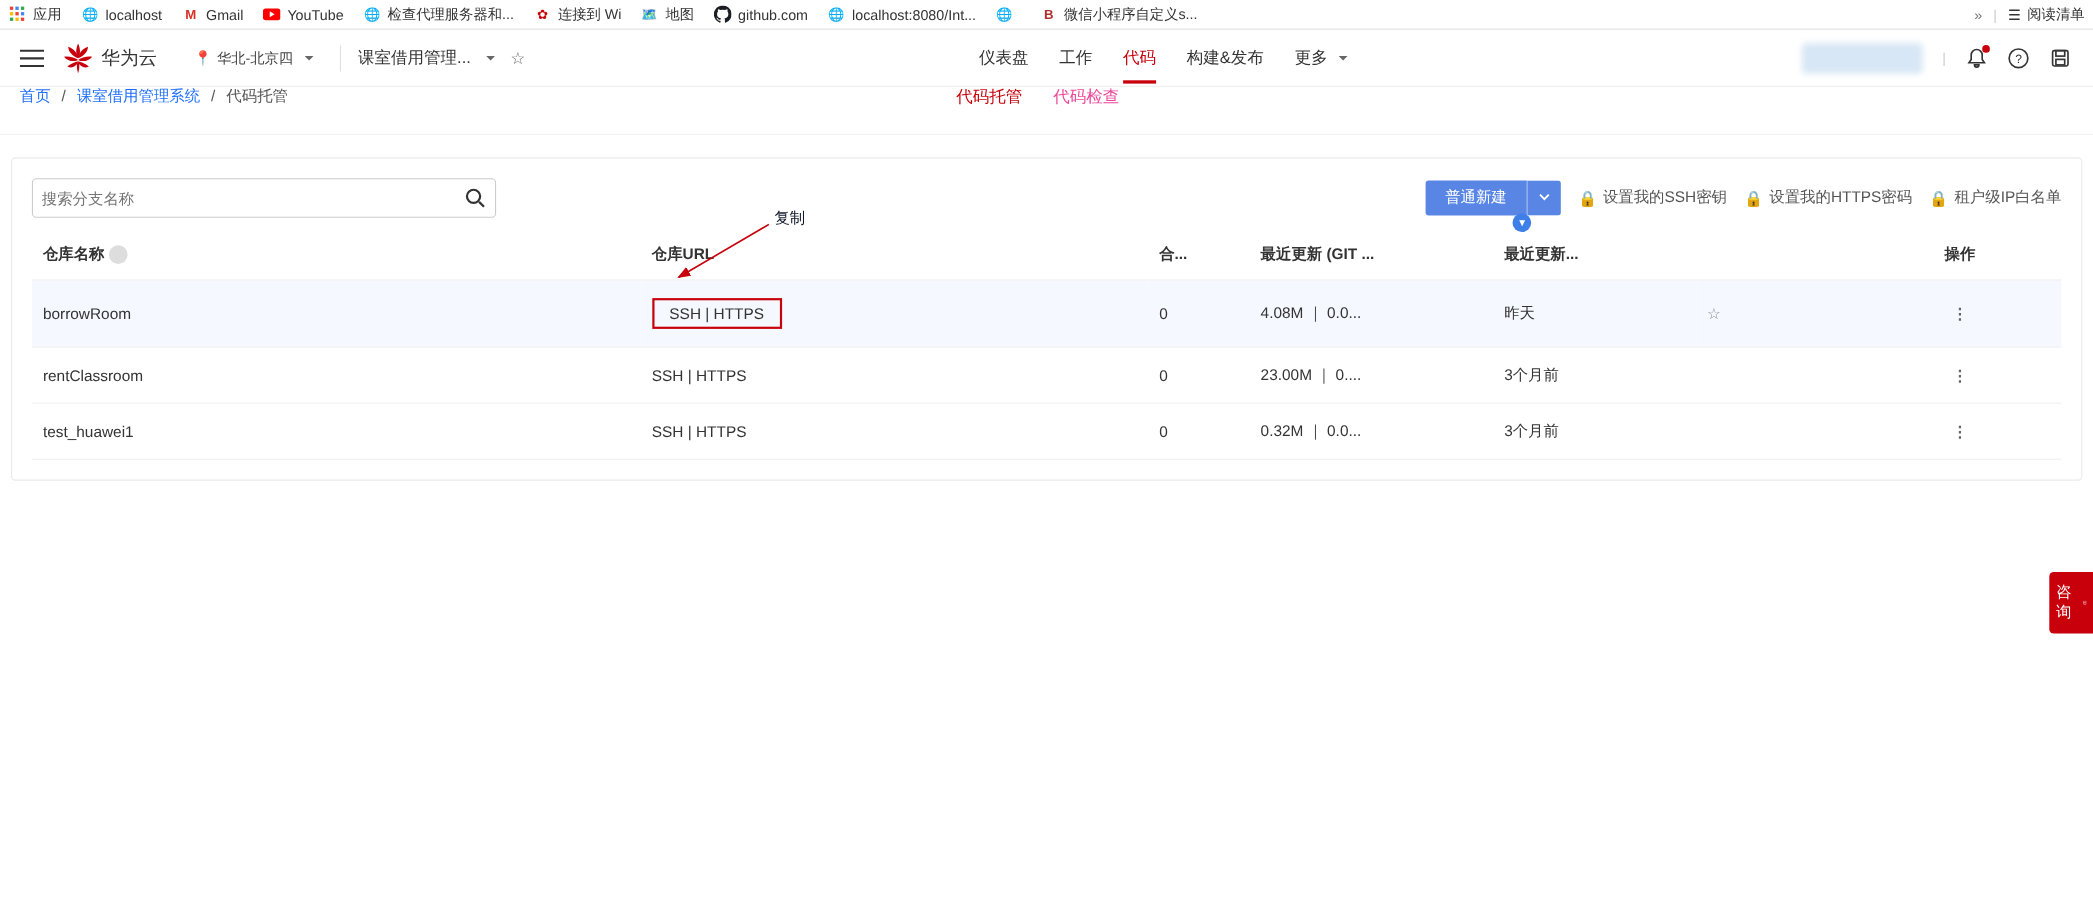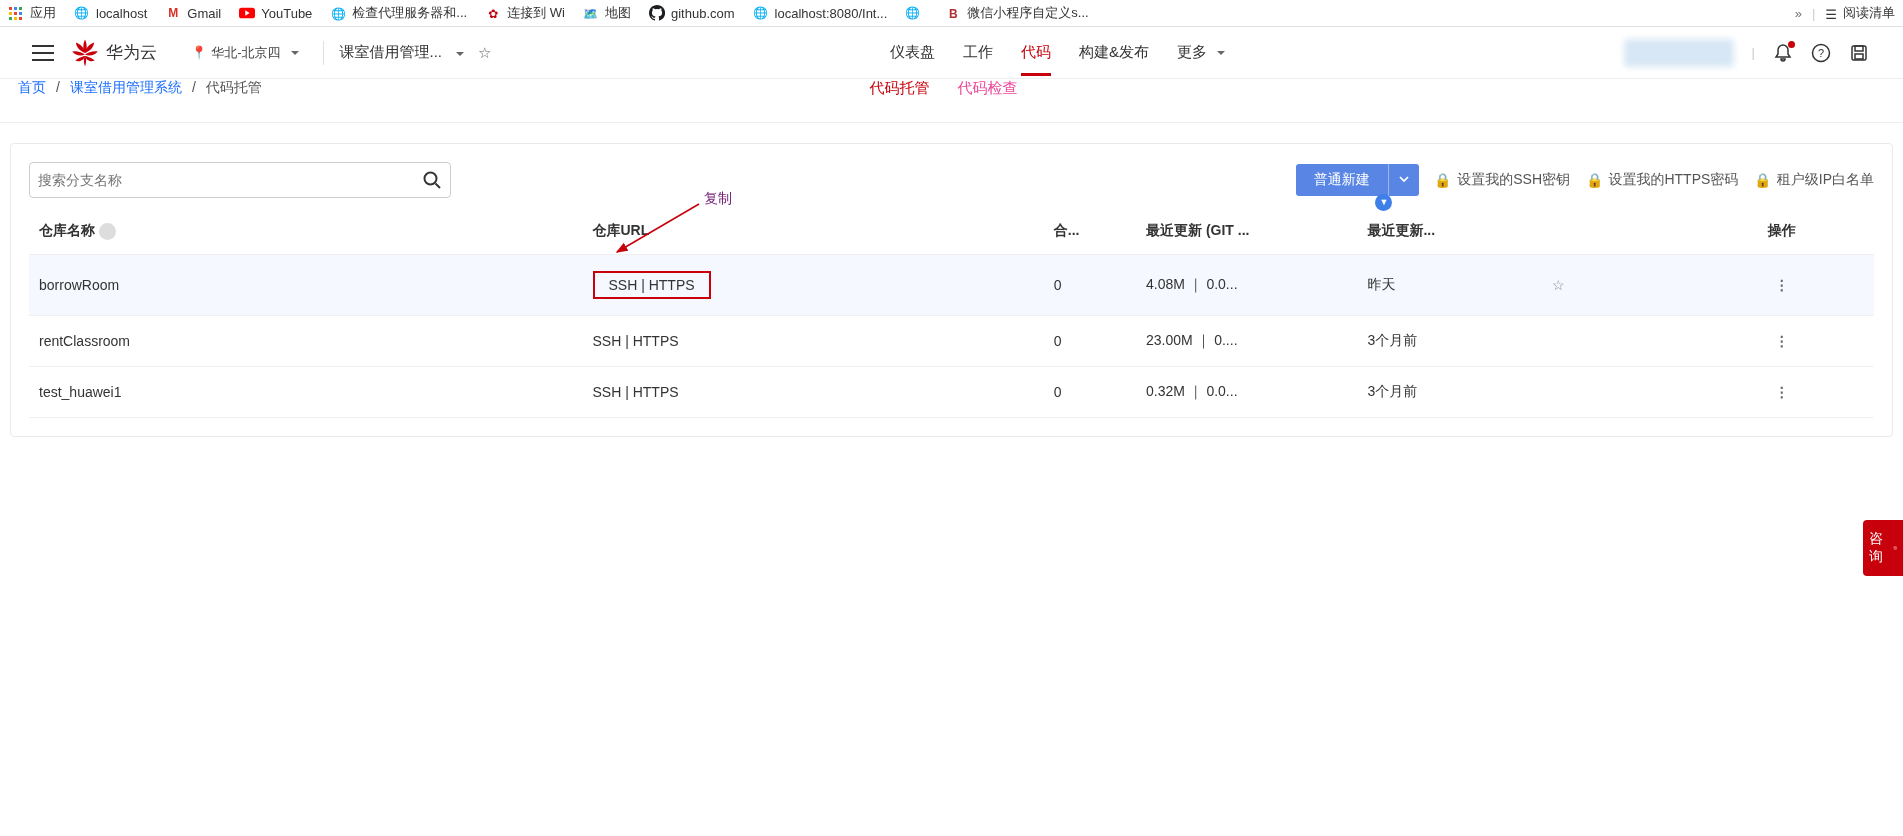--- a/index.html
+++ b/index.html
@@ -1,26 +1,26 @@
 <!DOCTYPE html>
 <html><head>
 <meta charset="utf-8">
 <style>
 * { margin: 0; padding: 0; box-sizing: border-box; font-family: "Microsoft YaHei", Arial, sans-serif; }
 body { background: #fff; font-size: 13px; color: #333; }
 
 
 .bookmarks-bar { padding: 4px 8px; border-bottom: 1px solid #e0e0e0; display: flex; align-items: center; gap: 18px; font-size: 13px; }
 .bookmarks-bar .apps-icon { width:16px; height:16px; display:inline-block; }
-.bookmarks-bar .bm { display:flex; align-items:flex-end; gap:6px; cursor:pointer; color:#333;}
+.bookmarks-bar .bm { display:flex; align-items:center; gap:6px; cursor:pointer; color:#333;}
 .bookmarks-bar .reading { margin-left:auto; display:flex; align-items:center; gap:10px;}
 .bookmarks-bar .icon-small { width:16px; height:16px; border-radius:50%; display:inline-flex; align-items:center; justify-content:center; font-size:12px;}
 
 
-.top-nav { display:flex; align-items:center; height:52px; border-bottom:1px solid #eee; padding:0 24px; }
+.top-nav { display:flex; align-items:center; height:52px; border-bottom:1px solid #eee; padding:0 10px; }
 .burger { width:38px; display:flex; align-items:center; justify-content:center; cursor:pointer; }
 .brand { display:flex; align-items:center; gap:6px; padding:0 8px; }
 .brand-text { font-size:17px; font-weight:500; }
 .region { display:flex; align-items:center; gap:4px; margin-left:18px; color:#444; cursor:pointer; padding:4px 8px;}
 .region .pin { color:#2c7be5; }
 .divider-v { width:1px; height:24px; background:#e0e0e0; margin:0 16px;}
 .project-sel { display:flex; align-items:center; gap:8px; font-size:15px; cursor:pointer;}
 .star-ic { color:#666; cursor:pointer; margin-left:6px;}
 .main-tabs { display:flex; gap:28px; margin-left:auto; margin-right:auto; font-size:15px; }
 .main-tabs .tab { cursor:pointer; padding:14px 0; position:relative;}
@@ -54,21 +54,21 @@
 .link-action { display:flex; align-items:center; gap:5px; color:#555; cursor:pointer; font-size:14px;}
 .lock-ic { font-size:14px; color:#888; }
 
 
 .tbl { width:100%; border-collapse:collapse; margin-top:8px;}
 .tbl th { text-align:left; padding:14px 10px; font-size:14px; font-weight:600; color:#333; border-bottom:1px solid #eee; position:relative;}
 .tbl td { padding:16px 10px; font-size:14px; border-bottom:1px solid #f0f0f0;}
 .tbl tbody tr:first-child { background:#f5f8ff;}
 .ssh-https { font-size:14px; color:#333;}
 .ssh-https.boxed { border:2px solid #c7000b; padding:4px 14px; display:inline-block;}
-.annot { position:absolute; color:#701a75; font-size:14px; pointer-events:none;}
+.annot { position:absolute; color:#0f172a; font-size:14px; pointer-events:none;}
 .annot-line { stroke:#c7000b; stroke-width:1.5; fill:none; marker-end:url(#arrowhead);}
 .star-cell { color:#888; cursor:pointer;}
 .more-cell { cursor:pointer; color:#666; font-weight:bold; font-size:16px;}
 th .sort-badge { display:inline-block; width:17px; height:17px; background:#3f7fe8; color:#fff; border-radius:50%; font-size:9px; text-align:center; line-height:17px; position:absolute; top:-14px; left:18px;}
 th .neutral-sort { display:inline-block; width:17px; height:17px; background:#ddd; border-radius:50%; margin-left:4px; vertical-align:middle;}
 
 
 .pagination-row { display:flex; align-items:center; justify-content:flex-end; gap:16px; margin-top:18px; font-size:14px;}
 .page-size { border:1px solid #ccc; border-radius:3px; padding:4px 12px; cursor:pointer; display:flex; gap:16px; align-items:center;}
 .page-num { background:#3b6fe0; color:#fff; padding:3px 9px; border-radius:3px; cursor:pointer;}

